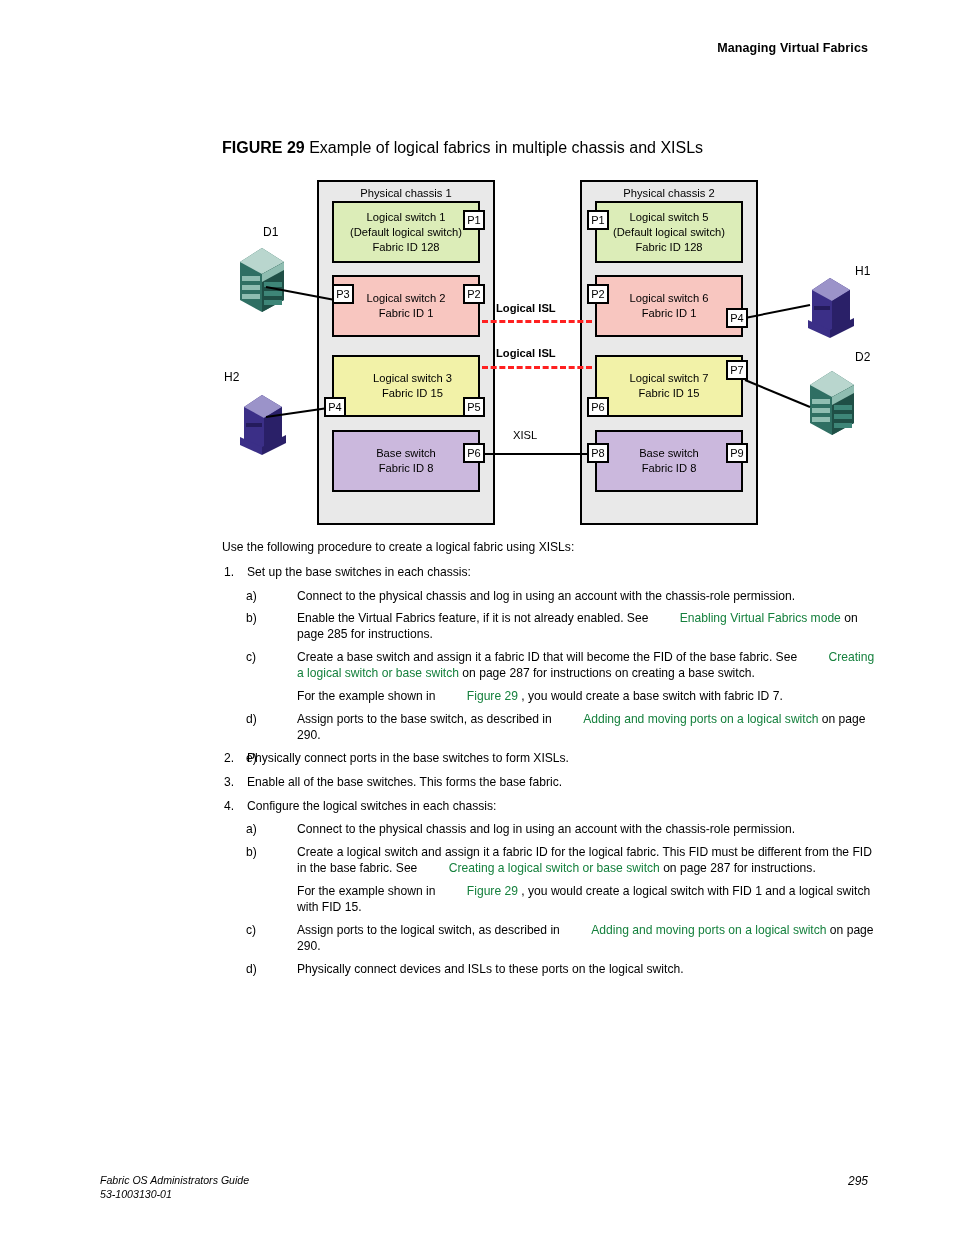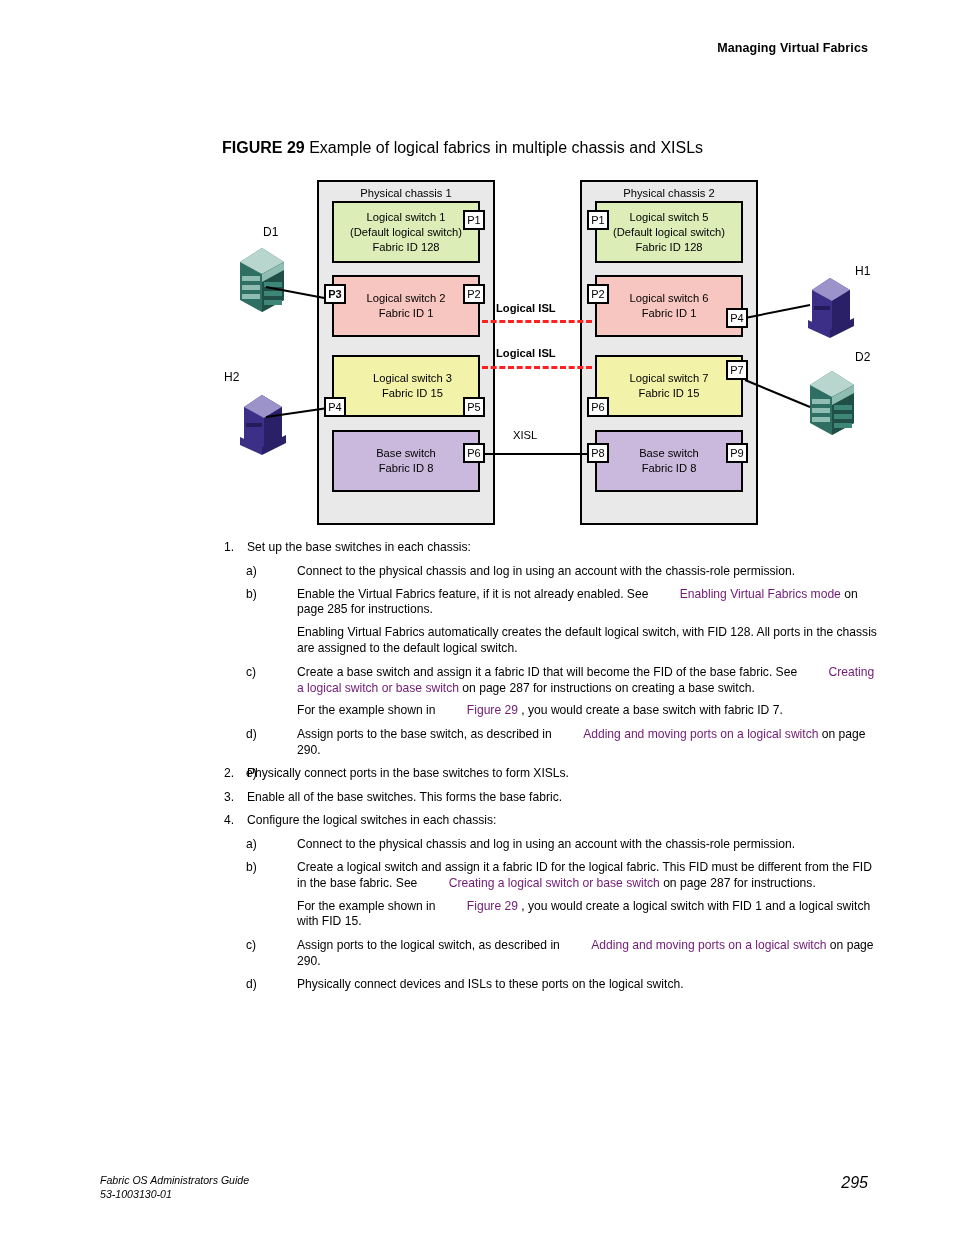--- a/index.html
+++ b/index.html
@@ -73,31 +73,31 @@
   .lead line { stroke:#000; stroke-width:2; }
 
   
   .body { position:absolute; left:222px; top:540px; width:656px; font-size:12.1px; line-height:15.8px; }
   .para { margin:0 0 9px 0; }
   .lvl1 { position:relative; padding-left:25px; margin:0 0 8px 0; }
   .lvl1 .num { position:absolute; left:2px; top:0; }
   .lvl2 { position:relative; padding-left:75px; margin:0 0 7px 0; }
   .lvl2 .num { position:absolute; left:24px; top:0; }
   .cont { padding-left:75px; margin:0 0 8px 0; }
-  .link { color:#701a75;padding-left:28px; }
+  .link { color:#15803d;padding-left:28px; }
   a.link { text-decoration:none; }
 
   
   .footer-left {
     position:absolute; left:100px; top:1174px;
     font-size:10.6px; font-style:italic; line-height:13.5px;
   }
   .footer-page {
     position:absolute; right:86px; top:1174px;
-    font-size:16px; font-style:italic;
+    font-size:12px; font-style:italic;
   }
 </style>
 </head>
 <body>
 
 <div class="page">
 
   <div class="running-head">Managing Virtual Fabrics</div>
 
   <div class="fig-caption">
@@ -122,21 +122,21 @@
       <span class="ln">Logical switch 1</span>
       <span class="ln">(Default logical switch)</span>
       <span class="ln">Fabric ID 128</span>
     </div>
     <div class="port" style="left:253px; top:40px;">P1</div>
 
     <div class="sw pink" style="left:122px; top:105px; width:148px; height:62px;">
       <span class="ln">Logical switch 2</span>
       <span class="ln">Fabric ID 1</span>
     </div>
-    <div class="port" style="left:114px; top:114px;font-weight:bold;">P3</div>
+    <div class="port" style="left:122px; top:114px;">P3</div>
     <div class="port" style="left:253px; top:114px;">P2</div>
 
     <div class="sw yellow" style="left:122px; top:185px; width:148px; height:62px;padding-left:13px;">
       <span class="ln">Logical switch 3</span>
       <span class="ln">Fabric ID 15</span>
     </div>
     <div class="port" style="left:114px; top:227px;">P4</div>
     <div class="port" style="left:253px; top:227px;">P5</div>
 
     <div class="sw purple" style="left:122px; top:260px; width:148px; height:62px;">
@@ -239,37 +239,37 @@
         <rect x="32" y="40" width="18" height="5"></rect>
         <rect x="32" y="49" width="18" height="5"></rect>
         <rect x="32" y="58" width="18" height="5"></rect>
       </g>
     </svg>
 
   </div>
 
   <div class="body">
 
+    <p class="para">Use the following procedure to create a logical fabric using XISLs:</p>
 
     <div class="lvl1">
       <span class="num">1.</span>
       <span>Set up the base switches in each chassis:</span>
     </div>
 
     <div class="lvl2">
       <span class="num">a)</span>
       <span>Connect to the physical chassis and log in using an account with the chassis-role permission.</span>
     </div>
 
     <div class="lvl2">
       <span class="num">b)</span>
       <span>Enable the Virtual Fabrics feature, if it is not already enabled. See </span><a class="link" href="#">Enabling Virtual Fabrics mode</a><span> on page 285 for instructions.</span>
     </div>
 
-    <div class="cont">Enabling Virtual Fabrics automatically creates the default logical switch, with FID 128. All ports in the chassis are assigned to the default logical switch.</div>
 
     <div class="lvl2">
       <span class="num">c)</span>
       <span>Create a base switch and assign it a fabric ID that will become the FID of the base fabric. See </span><a class="link" href="#">Creating a logical switch or base switch</a><span> on page 287 for instructions on creating a base switch.</span>
     </div>
 
     <div class="cont">
       <span>For the example shown in </span><a class="link" href="#">Figure 29</a><span> , you would create a base switch with fabric ID 7.</span>
     </div>
 

